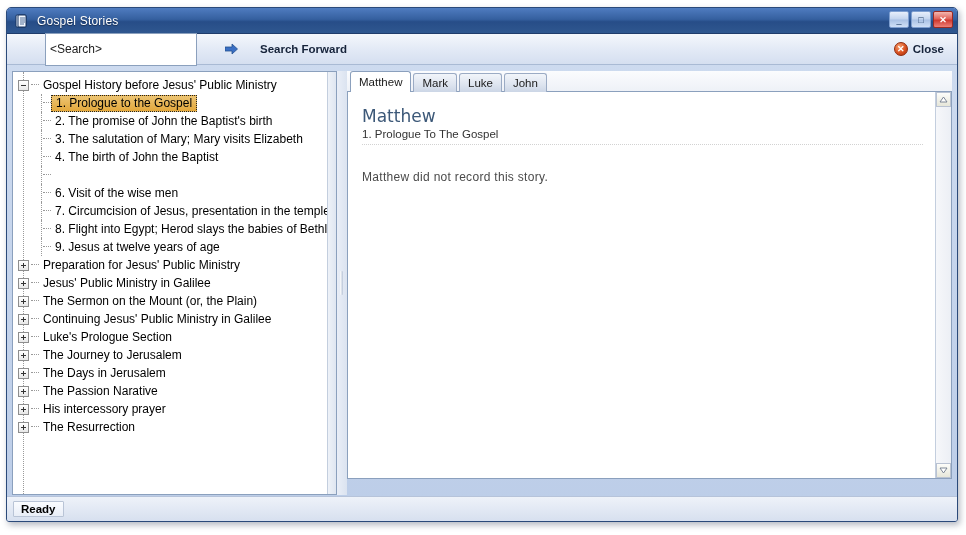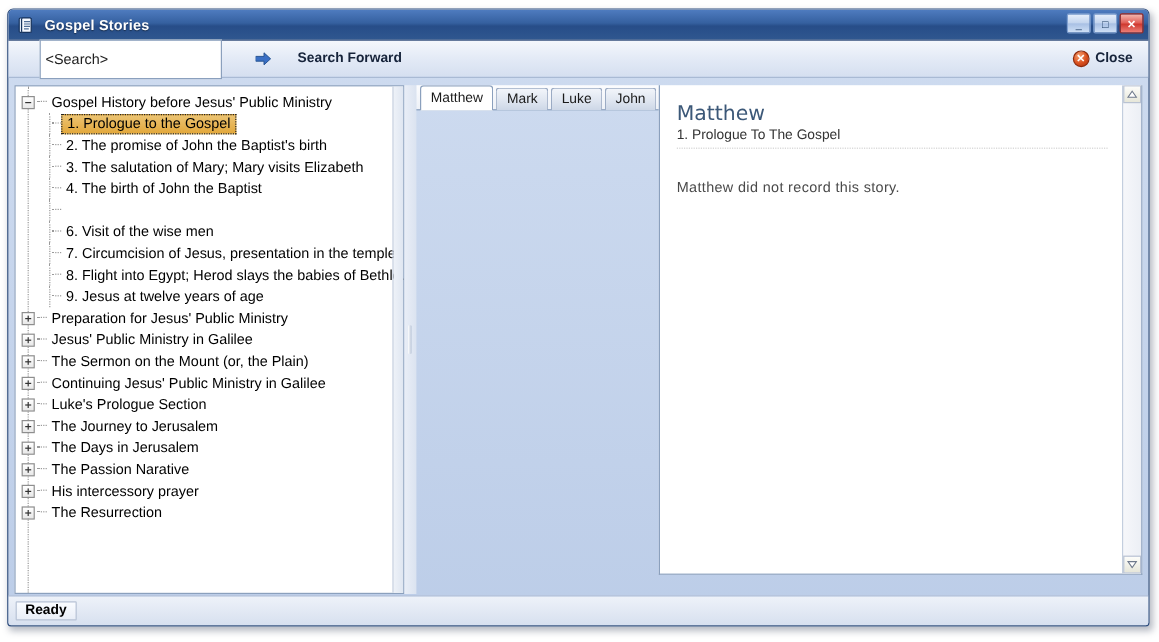--- a/index.html
+++ b/index.html
@@ -43,21 +43,21 @@
   }
   .title-icon {
     width: 16px; height: 16px;
     margin-right: 7px;
     position: relative;
     flex: 0 0 auto;
   }
   .title-text {
     color: #ffffff;
     font-size: 12px;
-    font-weight: bold;
+    font-weight: normal;
     letter-spacing: .2px;
     text-shadow: 0 1px 1px rgba(0,0,0,.45);
     white-space: nowrap;
   }
   .caption-buttons {
     position: absolute;
     right: 4px;
     top: 3px;
     display: flex;
     gap: 2px;
@@ -85,21 +85,21 @@
     background: linear-gradient(to bottom, #f4f7fc 0%, #e3eaf6 50%, #d5dff0 100%);
     border-bottom: 1px solid #a9bad4;
     display: flex;
     align-items: center;
     padding: 0 6px;
   }
   .search-input {
     width: 152px;
     height: 33px;
     box-sizing: border-box;
-    margin-left: 20px;
+    margin-left: 32px;
     border: 1px solid #8ba0bd;
     background: #ffffff;
     font-family: "Liberation Sans", sans-serif;
     font-size: 12px;
     color: #222;
     padding: 0 4px;
     outline: none;
   }
   .tb-action {
     display: flex;
@@ -240,20 +240,21 @@
     border-radius: 1px;
   }
 
   
   .content-pane {
     flex: 1;
     height: 408px;
     position: relative;
     box-sizing: border-box;
     display: flex;
+    flex-direction: column;
   }
   .tabstrip {
     height: 21px;
     background: linear-gradient(to bottom,#fbfcfe,#eef1f7);
     display: flex;
     align-items: flex-end;
     padding-left: 3px;
     border-bottom: 1px solid #8ba0bd;
     box-sizing: border-box;
   }

